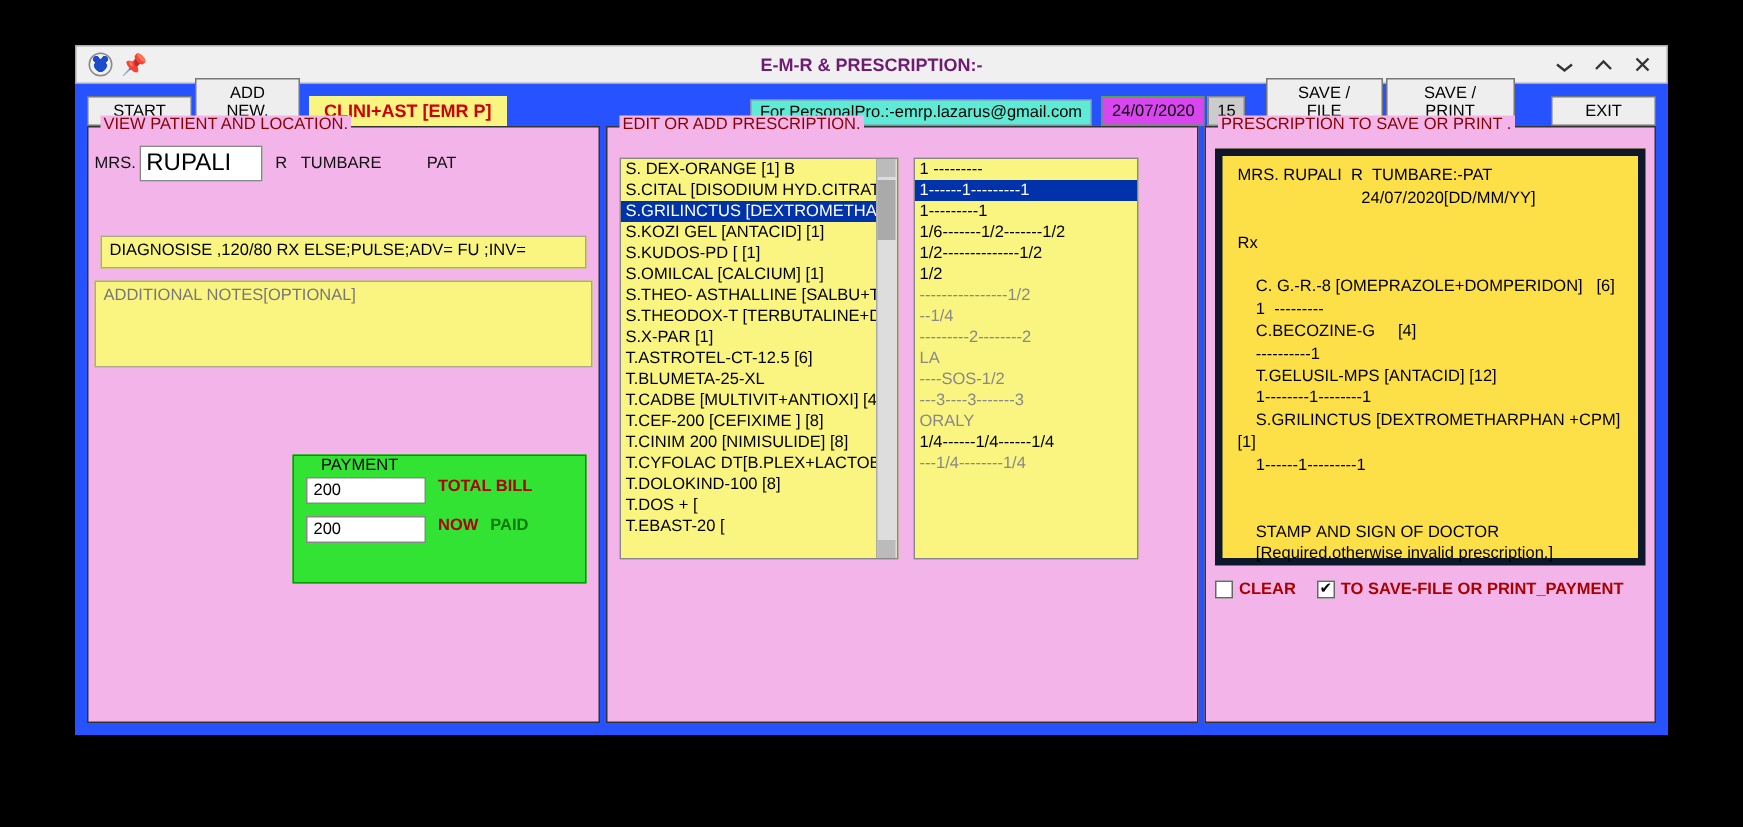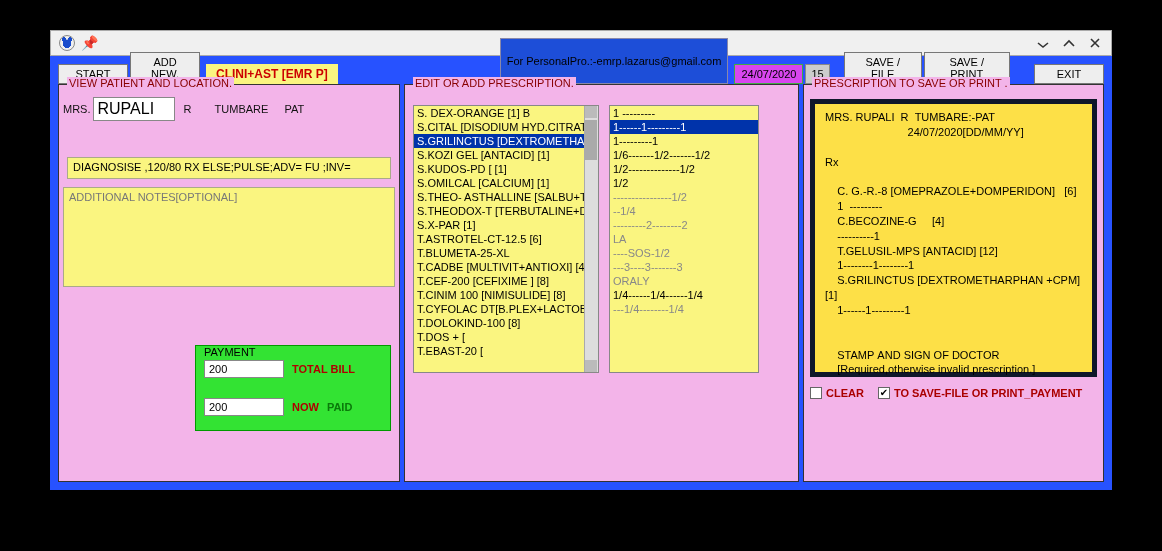--- a/index.html
+++ b/index.html
@@ -7,42 +7,42 @@
   .window { position: absolute; top: 30px; left: 50px; width: 1062px; height: 460px; background: #505050; }
   .titlebar { height: 26px; background: #f0f0f0; border: 1px solid #aaa; display: flex; align-items: center; justify-content: space-between; padding: 0 8px; }
   .titlebar-left { display: flex; align-items: center; gap: 6px; }
   .titlebar-title { position: absolute; left: 50%; transform: translateX(-50%); font-size: 12px; color: #701a75; font-weight: bold; }
   .titlebar-btns { display: flex; gap: 10px; }
   .titlebar-btn { width: 16px; height: 16px; cursor: pointer; display: flex; align-items: center; justify-content: center; }
   .content { position: relative; height: 434px; background: #2752ff; padding: 2px; }
   .toolbar-row { height: 26px; display: flex; align-items: flex-end; gap: 2px; padding: 2px 6px 0 6px; }
   .btn { background: #eee; border: 1px solid #777; padding: 3px 12px; cursor: pointer; font-size: 11px; text-align: center; }
   .app-title { background: #faf580; color: #c00; font-weight: bold; padding: 3px 10px; margin-left: 4px; font-size: 12px; }
-  .personal-label { background: #1d4ed8; border:1px solid #88a; padding:16px 6px; font-size:11px; margin-left:160px; }
+  .personal-label { background: #5eead4; border:1px solid #88a; padding:2px 6px; font-size:11px; margin-left:160px; }
   .date-box { background: #d946ef; border:1px solid #4a4; padding:3px 6px; font-size:11px; margin-left:4px; }
   .fifteen { background:#ccc; border:1px solid #888; padding:3px 5px; font-size:11px; }
   .main-area { display: flex; gap: 4px; padding: 0 6px 6px 6px; height: 404px; }
 
   .panel { position: relative; background: #f3b4e9; border: 1px solid #333; }
   .panel-left { width: 342px; }
   .panel-mid  { width: 395px; }
   .panel-right{ width: 300px; flex: 1; }
   .panel-legend { position:absolute; top:-8px; left:8px; font-size:11px; color:#111; background:#f3b4e9; padding:0 2px; }
   .panel-legend.r { color:#880000; }
 
   .row { display:flex; align-items:center; gap:2px; margin:2px 4px; }
-  .lbl { font-size:11px; color:#111;text-align:center; }
+  .lbl { font-size:11px; color:#111; }
   .in { background:#fff; border:1px solid #888; padding:2px 4px; font-size:16px; }
 
   .diag { background:#faf580; border:1px solid #aa8; margin:8px; padding:3px 5px; height:22px; overflow:hidden; }
-  .notes { background:#faf580; border:1px solid #aa8; margin:4px; padding:3px 5px; height:100px; color:#777; }
+  .notes { background:#faf580; border:1px solid #aa8; margin:4px; padding:3px 5px; height:58px; color:#777; }
 
   .payment { background:#33e333; border:1px solid #090; margin-top:58px; margin-left:136px; width:196px; height:86px; position:relative; }
-  .payment-legend { position:absolute; top:0px; left:6px; font-size:11px; color:#000; padding:0 2px; }
-  .pay-row { display:flex; align-items:center; gap:8px; margin:20px 8px; }
+  .payment-legend { position:absolute; top:0px; left:16px; font-size:11px; color:#000; padding:0 2px; }
+  .pay-row { display:flex; align-items:flex-start; gap:8px; margin:8px 8px; }
   .pay-in { background:#fff; border:1px solid #888; padding:2px 4px; width:80px; }
   .pay-lbl { color:#b00000; font-weight:bold; font-size:11px; }
 
   .mid-cols { display:flex; gap:10px; padding:20px 8px 8px 8px; height:100%; }
   .listbox { background:#faf580; border:1px solid #888; overflow:hidden; position:relative; }
   .list1 { width:186px; height:268px; }
   .list2 { width:150px; height:268px; }
   .list-scroll { position:absolute; right:0; top:0; bottom:0; width:14px; background:#ddd; border-left:1px solid #aaa; }
   .scroll-thumb { position:absolute; right:1px; top:14px; width:12px; height:40px; background:#aaa; }
   .scroll-arrow { position:absolute; right:1px; width:12px; height:12px; background:#bbb; }
@@ -142,21 +142,21 @@
                 <div class="li">S.KOZI GEL [ANTACID]    [1]</div>
                 <div class="li">S.KUDOS-PD [  [1]</div>
                 <div class="li">S.OMILCAL [CALCIUM]   [1]</div>
                 <div class="li">S.THEO-  ASTHALLINE [SALBU+THO</div>
                 <div class="li">S.THEODOX-T  [TERBUTALINE+DOX</div>
                 <div class="li">S.X-PAR    [1]</div>
                 <div class="li">T.ASTROTEL-CT-12.5        [6]</div>
                 <div class="li">T.BLUMETA-25-XL</div>
                 <div class="li">T.CADBE [MULTIVIT+ANTIOXI]    [4</div>
                 <div class="li">T.CEF-200 [CEFIXIME ] [8]</div>
-                <div class="li">T.CINIM 100 [NIMISULIDE] [8]</div>
+                <div class="li">T.CINIM 200 [NIMISULIDE] [8]</div>
                 <div class="li">T.CYFOLAC DT[B.PLEX+LACTOBACI</div>
                 <div class="li">T.DOLOKIND-100    [8]</div>
                 <div class="li">T.DOS +         [</div>
                 <div class="li">T.EBAST-20    [</div>
               </div>
             <div class="list-scroll">
               <div class="scroll-arrow" style="top:0"></div>
               <div class="scroll-thumb"></div>
               <div class="scroll-arrow" style="bottom:0"></div>
             </div>

